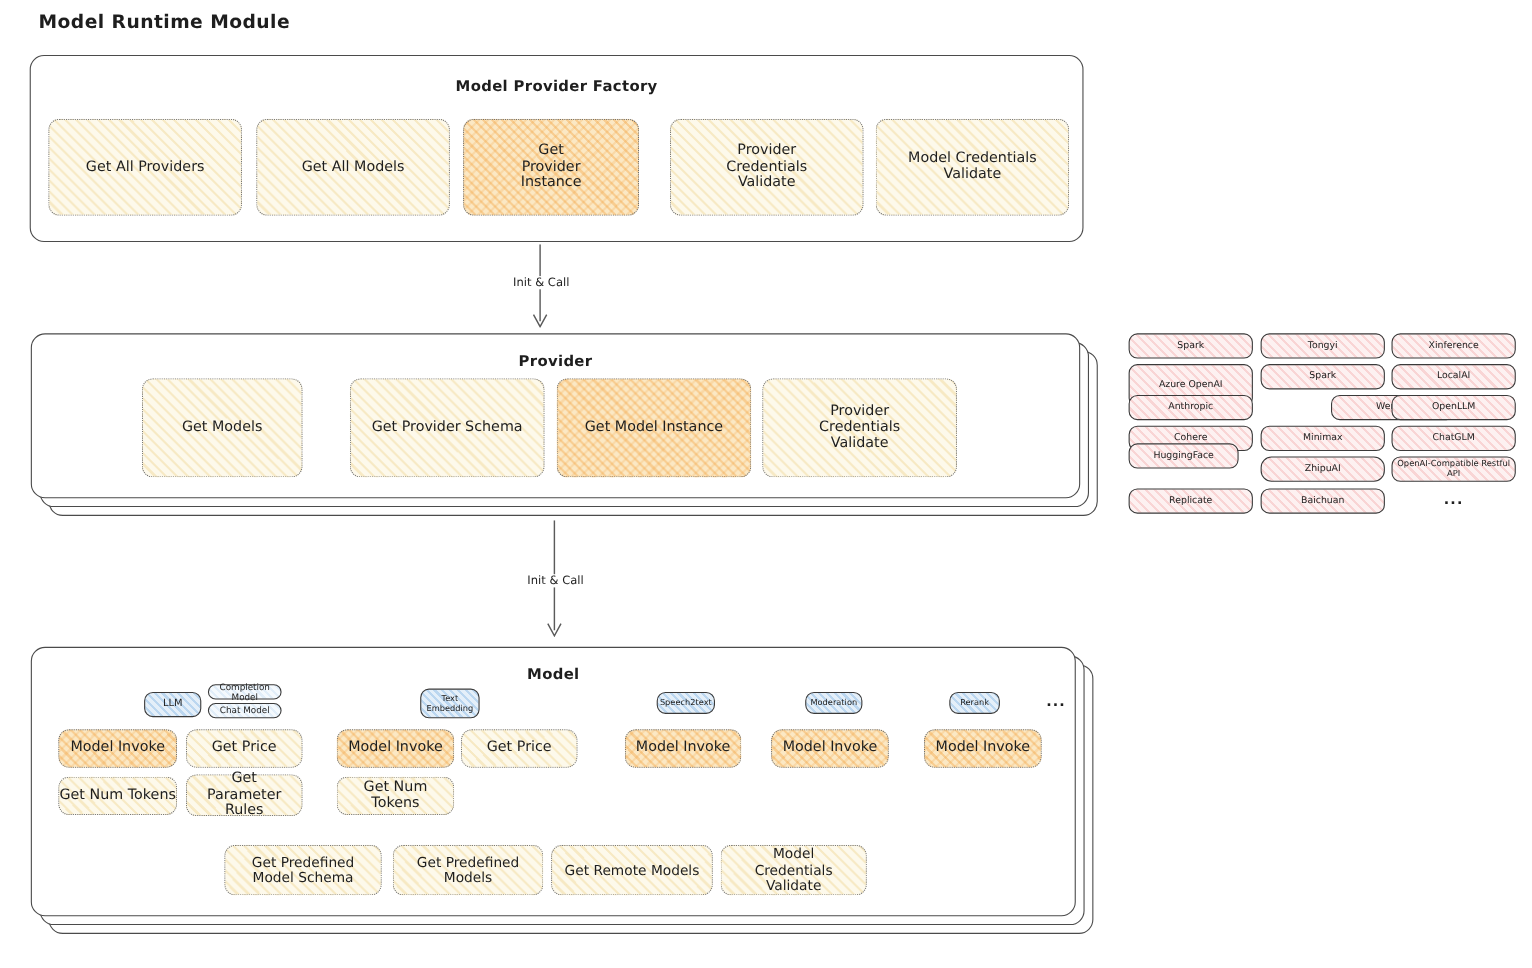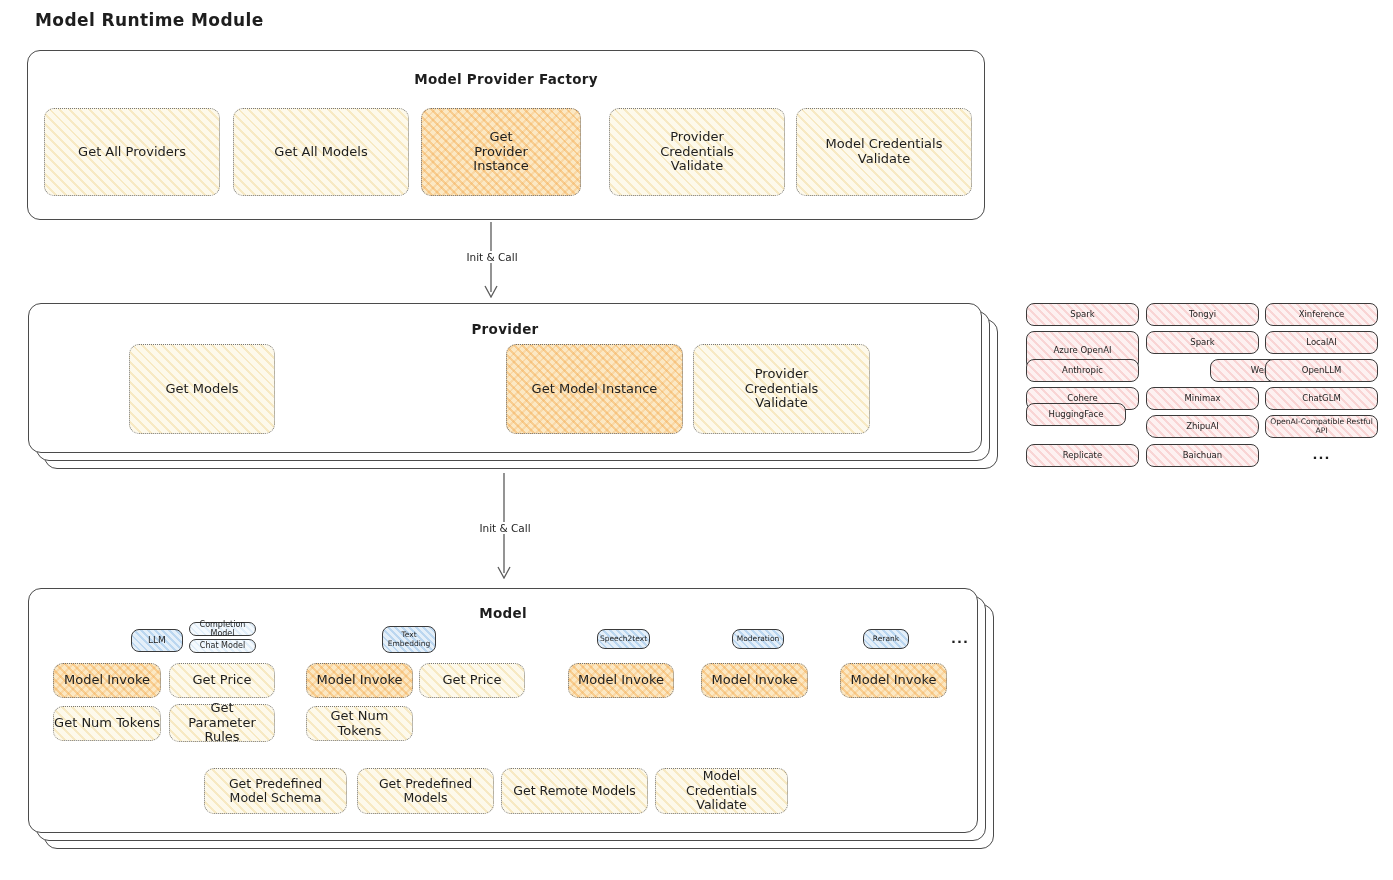--- a/index.html
+++ b/index.html
@@ -89,20 +89,21 @@
     <line x1="8" y1="0" x2="8" y2="70" stroke="#5a5a5a" stroke-width="1.3"></line>
     <polyline points="2,64 8,75 14,64" fill="none" stroke="#5a5a5a" stroke-width="1.3"></polyline>
   </svg>
   <div class="arrow-label" style="left:492px;top:251px;">Init &amp; Call</div>
 
   <div class="panel" style="left:44px;top:319px;width:954px;height:150px;"></div>
   <div class="panel" style="left:36px;top:311px;width:954px;height:150px;"></div>
   <div class="panel" style="left:28px;top:303px;width:954px;height:150px;">
     <div class="panel-title" style="top:17px;">Provider</div>
     <div class="abs center ybox bigcell" style="left:100px;top:40px;width:146px;height:90px;">Get Models</div>
+    <div class="abs center ybox bigcell" style="left:289px;top:40px;width:177px;height:90px;">Get Provider Schema</div>
     <div class="abs center obox bigcell" style="left:477px;top:40px;width:177px;height:90px;">Get Model Instance</div>
     <div class="abs center ybox bigcell" style="left:664px;top:40px;width:177px;height:90px;padding:0 24px;">Provider Credentials Validate</div>
   </div>
 
   <div class="abs center pbox" style="left:1026px;top:303px;width:113px;height:23px;">Spark</div>
   <div class="abs center pbox" style="left:1026px;top:331px;width:113px;height:39px;">Azure OpenAI</div>
   <div class="abs center pbox" style="left:1026px;top:359px;width:113px;height:23px;">Anthropic</div>
   <div class="abs center pbox" style="left:1026px;top:387px;width:113px;height:23px;">Cohere</div>
   <div class="abs center pbox" style="left:1026px;top:403px;width:100px;height:23px;">HuggingFace</div>
   <div class="abs center pbox" style="left:1026px;top:444px;width:113px;height:23px;">Replicate</div>

